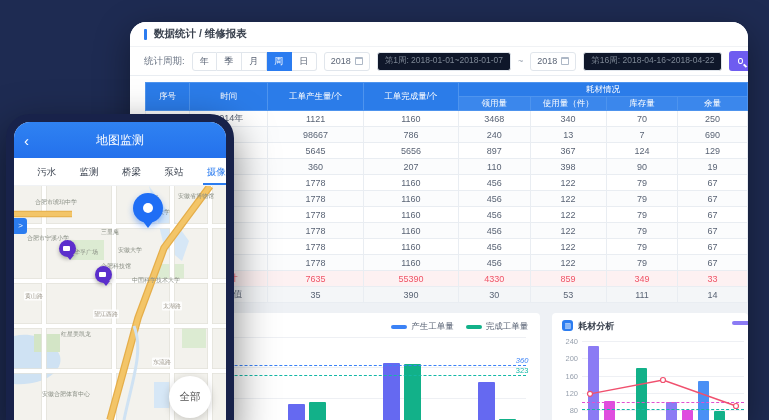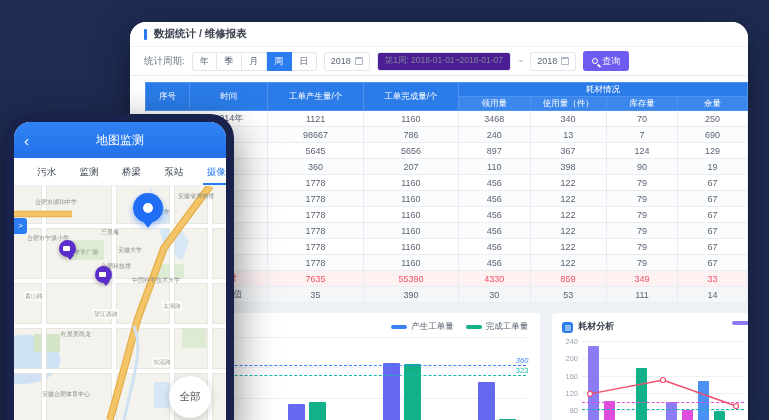--- a/index.html
+++ b/index.html
@@ -18,21 +18,21 @@
   .filter-label { font-size:9.5px; color:#6b7585; white-space:nowrap; }
   .seg { display:flex; }
   .seg .seg-btn { min-width:25px; height:19px; line-height:17px; text-align:center; font-size:9px;
     color:#5a6475; background:#fff; border:1px solid #e1e6ec; border-left:none; cursor:pointer; }
   .seg .seg-btn:first-child { border-left:1px solid #e1e6ec; border-radius:3px 0 0 3px; }
   .seg .seg-btn:last-child { border-radius:0 3px 3px 0; }
   .seg .seg-btn.active { background:#2b7cf0; border-color:#2b7cf0; color:#fff; }
   .selbox { height:19px; border:1px solid #e1e6ec; border-radius:3px; background:#fff;
     display:flex; align-items:center; gap:4px; padding:0 6px; font-size:9px; color:#5a6475; }
   .cal-ic { width:8px; height:8px; border:1px solid #aeb8c6; border-top:2.5px solid #aeb8c6; border-radius:1px; }
-  .rangebox { height:19px; border:1px solid #e1e6ec; border-radius:3px; background:#4c1d95;
+  .rangebox { height:19px; border:1px solid #e1e6ec; border-radius:3px; background:#0f172a;
     display:flex; align-items:center; padding:0 7px; font-size:8.5px; color:#7d8795; white-space:nowrap; }
   .tilde { font-size:9px; color:#9aa3b0; }
   .btn { height:20px; border:none; border-radius:3px; color:#fff; font-size:9px;
     display:flex; align-items:center; gap:4px; padding:0 9px; cursor:pointer;
     font-family:"Liberation Sans","DejaVu Sans",sans-serif; }
   .btn-query { background:#6e5cf0; }
   .ic-search { width:6px; height:6px; border:1.4px solid #fff; border-radius:50%; position:relative; }
   .ic-search:after { content:""; position:absolute; width:1.5px; height:3.5px; background:#fff;
     left:4.5px; top:4.5px; transform:rotate(-45deg); }
 
@@ -49,21 +49,21 @@
   tr.avg td { background:#f4f6f8 !important; color:#5a6475; }
 
   
   .charts { display:flex; gap:12px; padding:10px 0 0 15px; }
   .chartcard { background:#fff; border-radius:4px; position:relative; height:160px; }
   .card-left { width:396px; }
   .card-right { width:196px; }
   .legend { position:absolute; top:8px; right:12px; display:flex; gap:12px; }
   .legend-item { display:flex; align-items:center; gap:4px; font-size:8.5px; color:#5a6475; }
   .legend-pill { width:16px; height:4px; border-radius:2px; }
-  .card-title { position:absolute; top:7px; left:10px; display:flex; align-items:flex-end; gap:5px;
+  .card-title { position:absolute; top:7px; left:10px; display:flex; align-items:flex-start; gap:5px;
     font-size:9px; color:#39414e; font-weight:bold; }
   .title-ic { width:11px; height:11px; border-radius:3px; background:#2b7cf0; color:#fff;
     font-size:7px; line-height:11px; text-align:center; }
   .plot { position:absolute; overflow:visible; }
   .gridline { position:absolute; left:0; right:0; height:1px; background:#eef0f4; }
   .refline { position:absolute; left:0; right:0; border-top:1px dashed; }
   .reflabel { position:absolute; right:-2px; font-size:7.5px; transform:translateY(-9px); }
   .bar { position:absolute; bottom:0; border-radius:1px 1px 0 0; }
   .ytick { position:absolute; right:4px; font-size:7.5px; color:#98a1ae; transform:translateY(-4px); }
 
@@ -126,20 +126,23 @@
       <span>2018</span>
       <span class="cal-ic"></span>
     </div>
     <div class="rangebox">
       <span>第1周: 2018-01-01~2018-01-07</span>
     </div>
     <span class="tilde">~</span>
     <div class="selbox">
       <span>2018</span>
       <span class="cal-ic"></span>
+    </div>
+    <div class="rangebox">
+      <span>第16周: 2018-04-16~2018-04-22</span>
     </div>
     <button class="btn btn-query">
       <span class="ic-search"></span>
       <span>查询</span>
     </button>
 
   </div>
 
   <div class="tablewrap">
     <table id="rpt">

